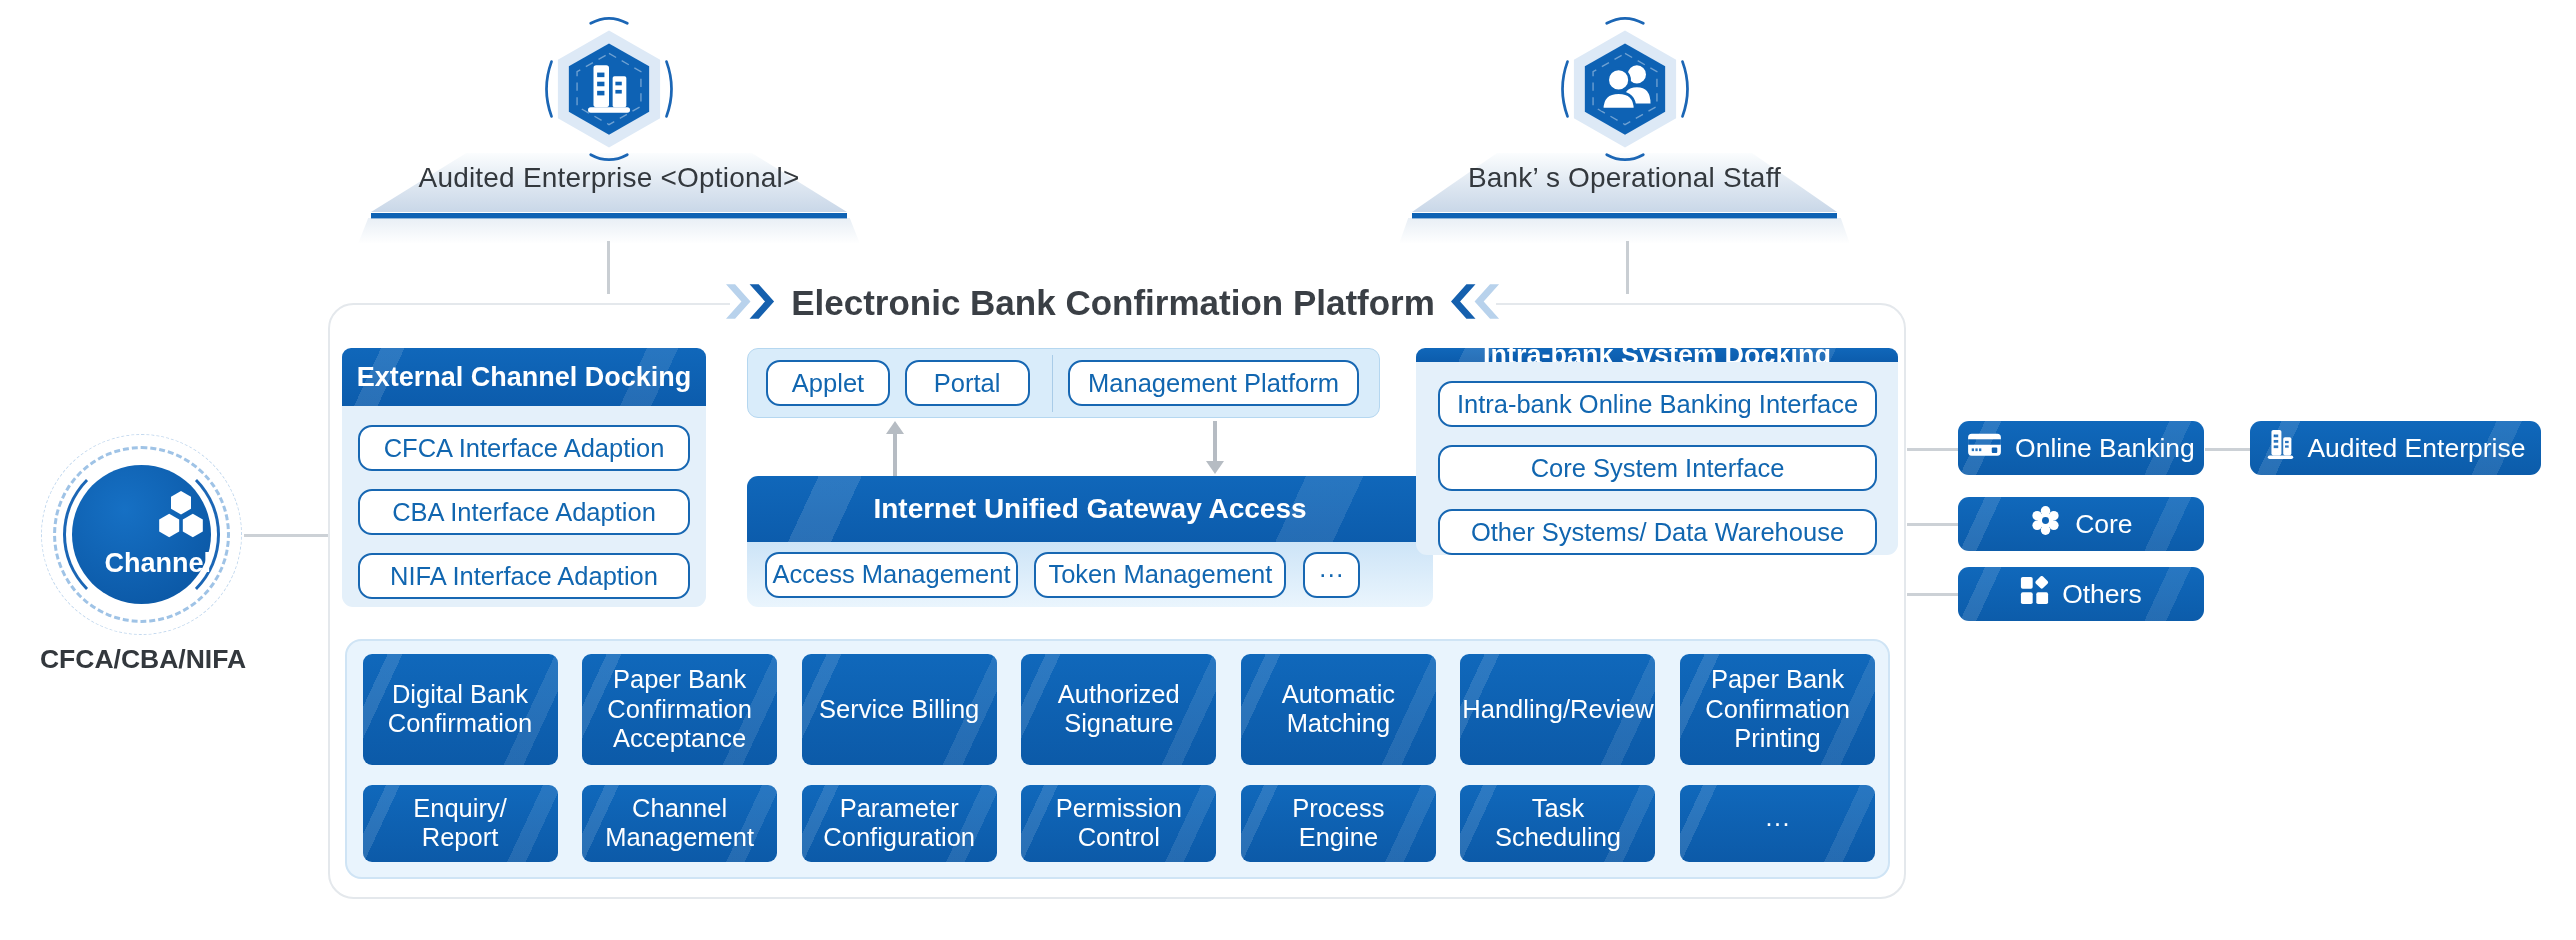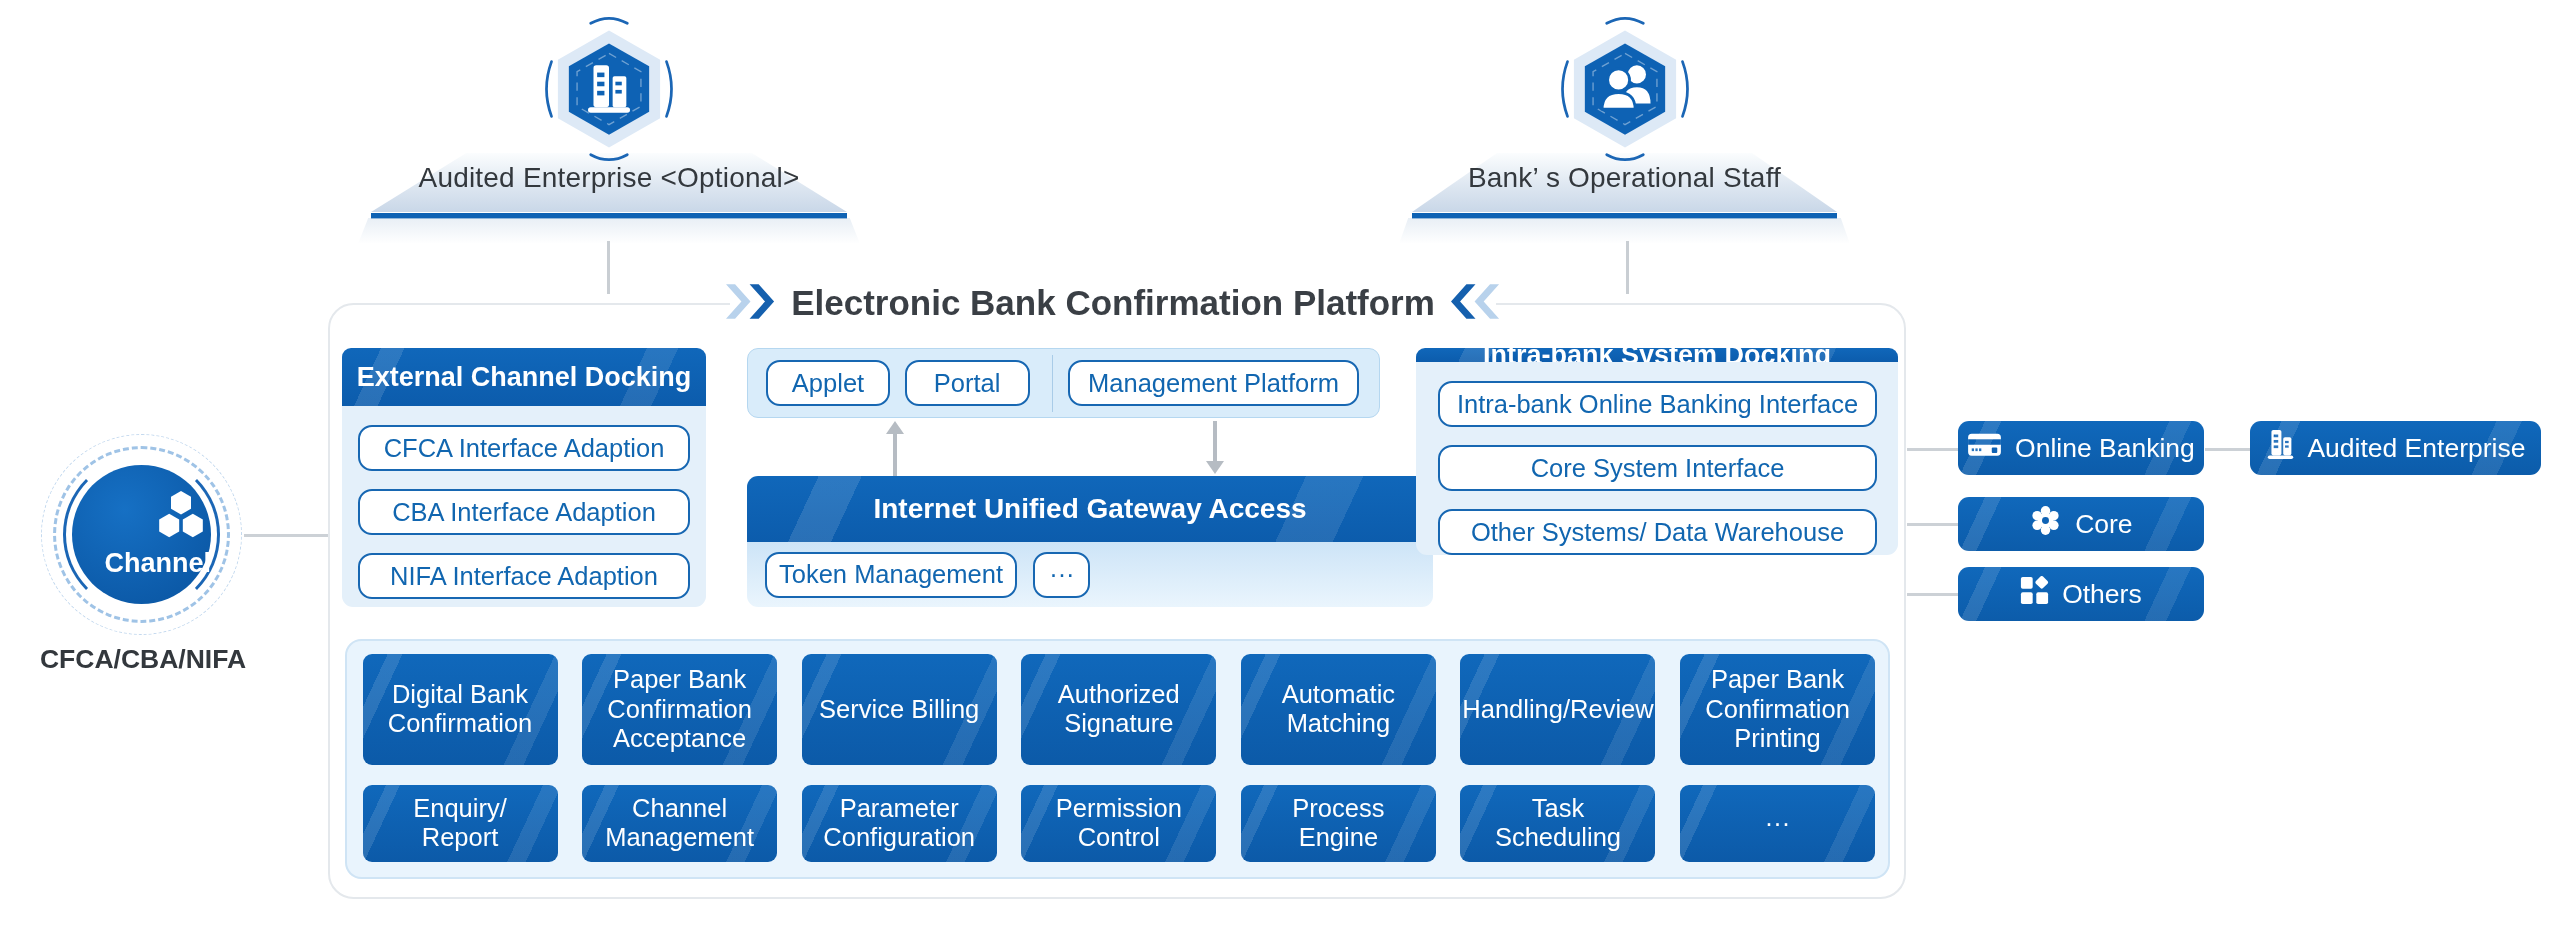--- a/index.html
+++ b/index.html
@@ -188,20 +188,21 @@
   </div>
 
   <div class="arr-line" style="left:893px; top:429px; height:47px;"></div>
   <div class="arr-head up" style="left:886px; top:421px;"></div>
   <div class="arr-line" style="left:1213px; top:421px; height:42px;"></div>
   <div class="arr-head down" style="left:1206px; top:461px;"></div>
 
   <div class="gateway">
     <div class="gateway-head sheen">Internet Unified Gateway Access</div>
     <div class="gateway-body">
+      <div class="wbox" style="width:253px;">Access Management</div>
       <div class="wbox" style="width:252px;">Token Management</div>
       <div class="wbox" style="width:57px;">···</div>
     </div>
   </div>
 
   <div class="panel" style="left:1416px; top:348px; width:482px; height:207px;">
     <div class="panel-head sheen">Intra-bank System Docking</div>
     <div class="panel-body" style="padding-left:22px; padding-right:21px;">
       <div class="wbox">Intra-bank Online Banking Interface</div>
       <div class="wbox">Core System Interface</div>

